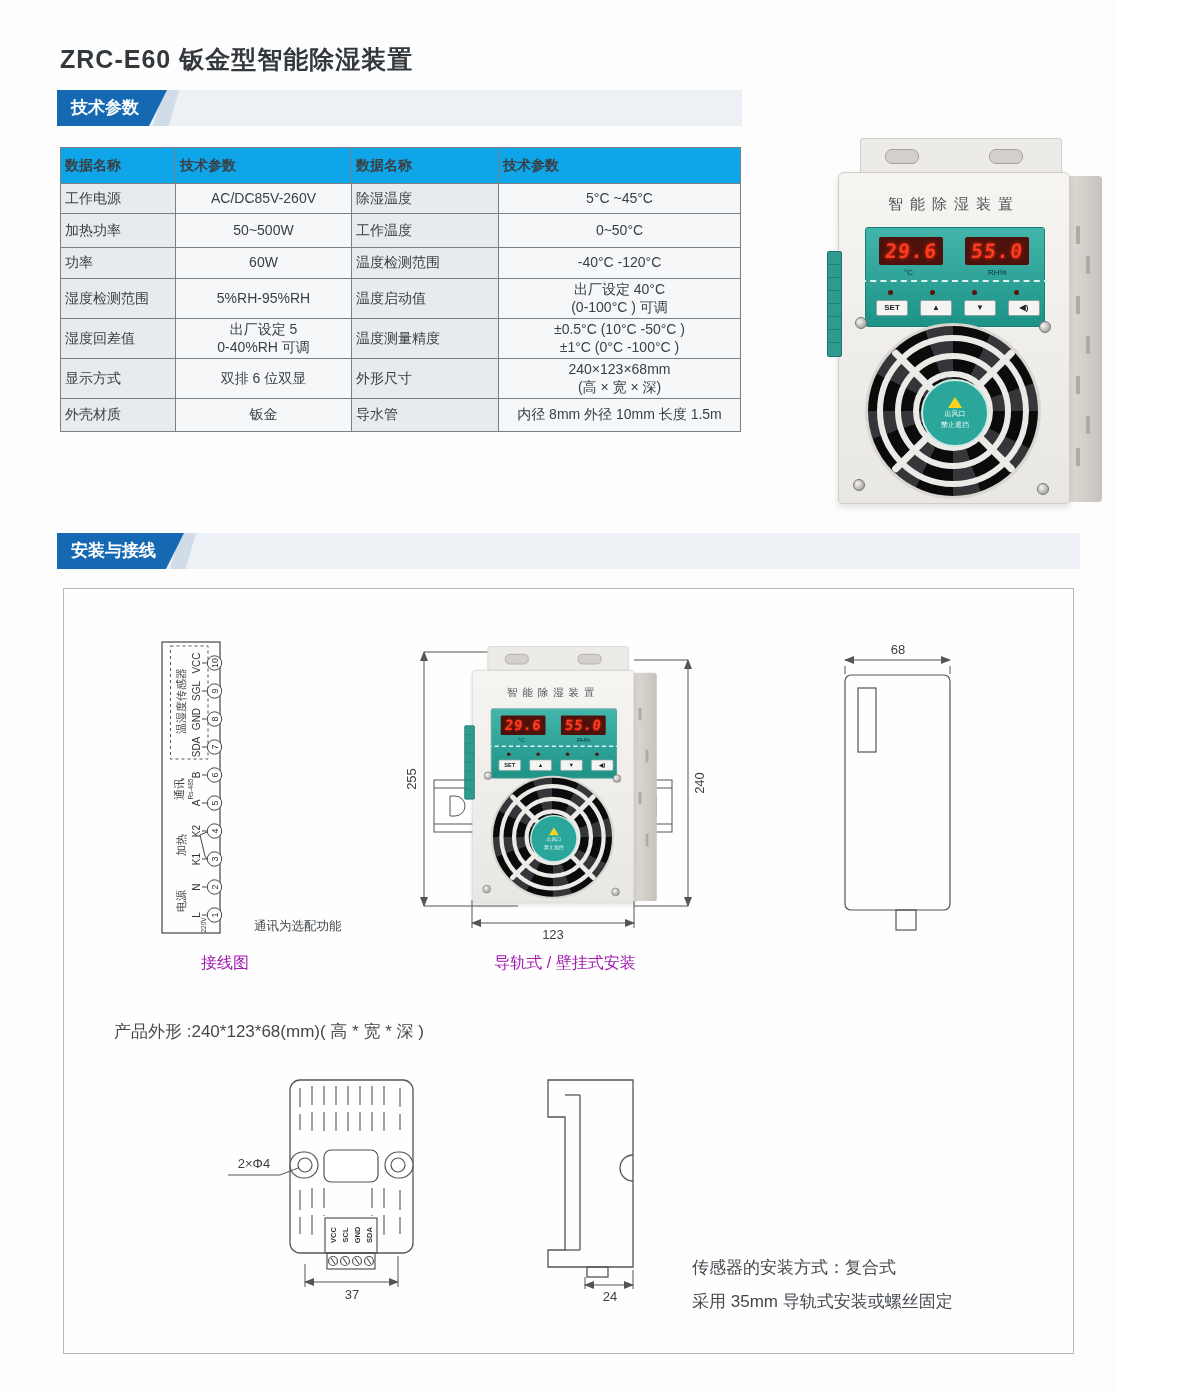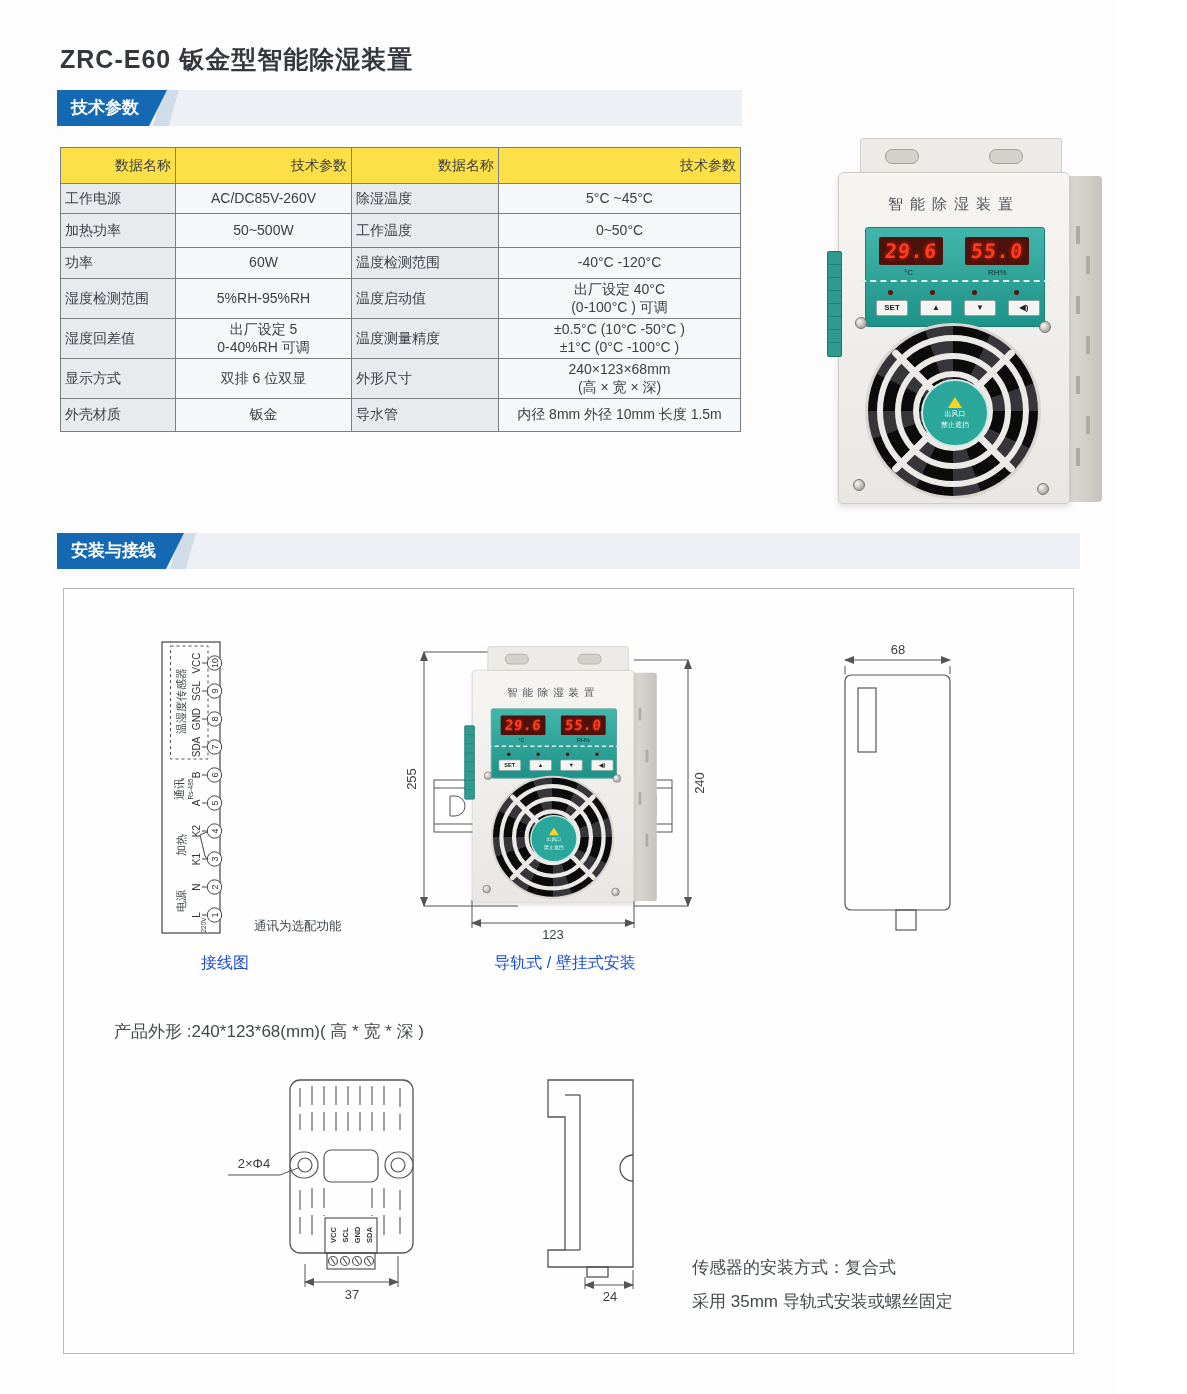--- a/index.html
+++ b/index.html
@@ -13,21 +13,21 @@
   .badge{position:relative;z-index:2;background:#1569b3;color:#fff;font-size:17px;font-weight:bold;
          line-height:36px;padding:0 28px 0 14px;clip-path:polygon(0 0,100% 0,calc(100% - 18px) 100%,0 100%);}
   .badge-tail{position:relative;z-index:1;width:26px;margin-left:-14px;background:#c2d1e3;opacity:.65;
               clip-path:polygon(40% 0,100% 0,60% 100%,0 100%);}
 
   
   table.specs{position:absolute;left:60px;top:147px;border-collapse:collapse;table-layout:fixed;
               font-size:14px;color:#3b4045;}
   table.specs td,table.specs th{border:1px solid #7a7f83;white-space:pre-line;line-height:1.25;
               overflow:hidden;padding:2px 4px;}
-  table.specs th{font-weight:normal;background:#fde047;text-align:right;}
+  table.specs th{font-weight:bold;background:#0ea5e9;text-align:left;}
   td.lbl{background:#e8ebed;text-align:left;padding-left:12px;}
   td.val{background:#f6f7f8;text-align:center;}
 
   
   .device{position:absolute;width:385px;height:378px;}
   .dev-bracket{position:absolute;left:62px;top:6px;width:200px;height:34px;background:#edebe7;
                border:1px solid #d2cfca;border-radius:3px 3px 0 0;}
   .dev-slot{position:absolute;top:10px;width:32px;height:13px;background:#d4d1cc;border:1px solid #a5a29d;border-radius:7px;}
   .dev-side{position:absolute;left:270px;top:44px;width:34px;height:326px;
             background:linear-gradient(90deg,#dedbd6,#c6c3bd);border-radius:0 4px 4px 0;}
@@ -67,21 +67,21 @@
               align-items:center;justify-content:center;gap:1px;}
   .warn-tri{width:0;height:0;border-left:7px solid transparent;border-right:7px solid transparent;
             border-bottom:11px solid #ffd21c;}
   .fan-center .wl{font-size:7px;color:#eafaf7;line-height:1.3;}
   .screw{position:absolute;width:10px;height:10px;border-radius:50%;border:1px solid #77746f;
          background:radial-gradient(circle at 35% 35%,#f6f5f1,#8e8b86);}
 
   
   .install-box{position:absolute;left:63px;top:588px;width:1009px;height:764px;
                border:1px solid #b5b9bd;background:#fefefe;}
-  .fig-caption{position:absolute;font-size:16px;color:#1d4ed8;text-align:center;}
+  .fig-caption{position:absolute;font-size:16px;color:#a21caf;text-align:center;}
   .mini-wrap{position:absolute;left:46px;top:4px;width:385px;height:378px;
              transform:scale(0.70);transform-origin:0 0;}
   .note-text{position:absolute;font-size:17px;color:#45494e;line-height:1.2;}
   svg text{font-family:"Liberation Sans",sans-serif;}
 </style>
 </head>
 <body>
 
 <div class="page">
 

